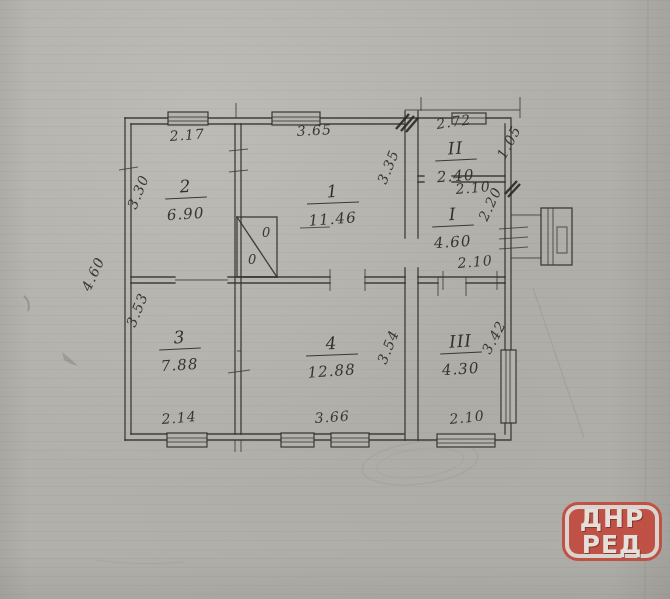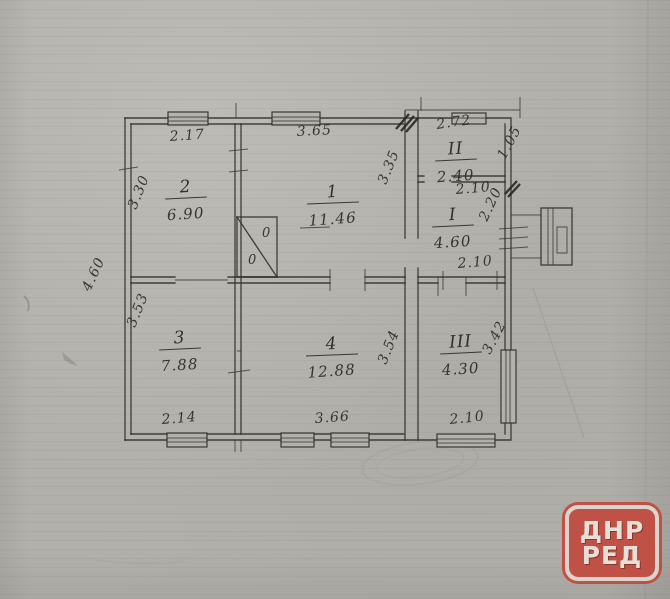--- a/index.html
+++ b/index.html
@@ -17,21 +17,21 @@
   svg{position:absolute;left:0;top:0;}
   .wall{stroke:#34312b;stroke-width:1.3;fill:none;opacity:.9;stroke-linecap:square;}
   .thin{stroke:#3b3832;stroke-width:1;fill:none;opacity:.8;}
   .thick{stroke:#2c2a25;stroke-width:2.4;fill:none;opacity:.92;}
   .winfill{fill:#b5b3ae;stroke:#34312b;stroke-width:1.2;opacity:.95;}
   .dim{font:italic 14px "DejaVu Serif",serif;fill:#2e2c27;opacity:.92;letter-spacing:1px;}
   .room-no{font:italic 17px "DejaVu Serif",serif;fill:#2b2924;opacity:.95;letter-spacing:1px;}
   .room-area{font:italic 15px "DejaVu Serif",serif;fill:#2e2c27;opacity:.93;letter-spacing:1px;}
   .zero{font:italic 13px "DejaVu Serif",serif;fill:#2e2c27;opacity:.9;}
   .frac{stroke:#2e2c27;stroke-width:1.1;opacity:.9;}
-  .logo{position:absolute;left:562px;top:502px;width:100px;height:82px;
+  .logo{position:absolute;left:562px;top:502px;width:100px;height:59px;
     background:#c24a3e;border-radius:16px;
     box-shadow:inset 0 0 0 3px #c24a3e, inset 0 0 0 7px #ddd9d2;
     display:flex;align-items:center;justify-content:center;opacity:.92;}
   .logo-inner{display:flex;flex-direction:column;align-items:center;line-height:1.02;
     font-family:"DejaVu Sans",sans-serif;font-weight:bold;font-size:25px;color:#e9e5de;
     letter-spacing:1px;text-shadow:1px 1px 0 rgba(80,20,15,.55);}
 </style>
 </head>
 <body>
 

